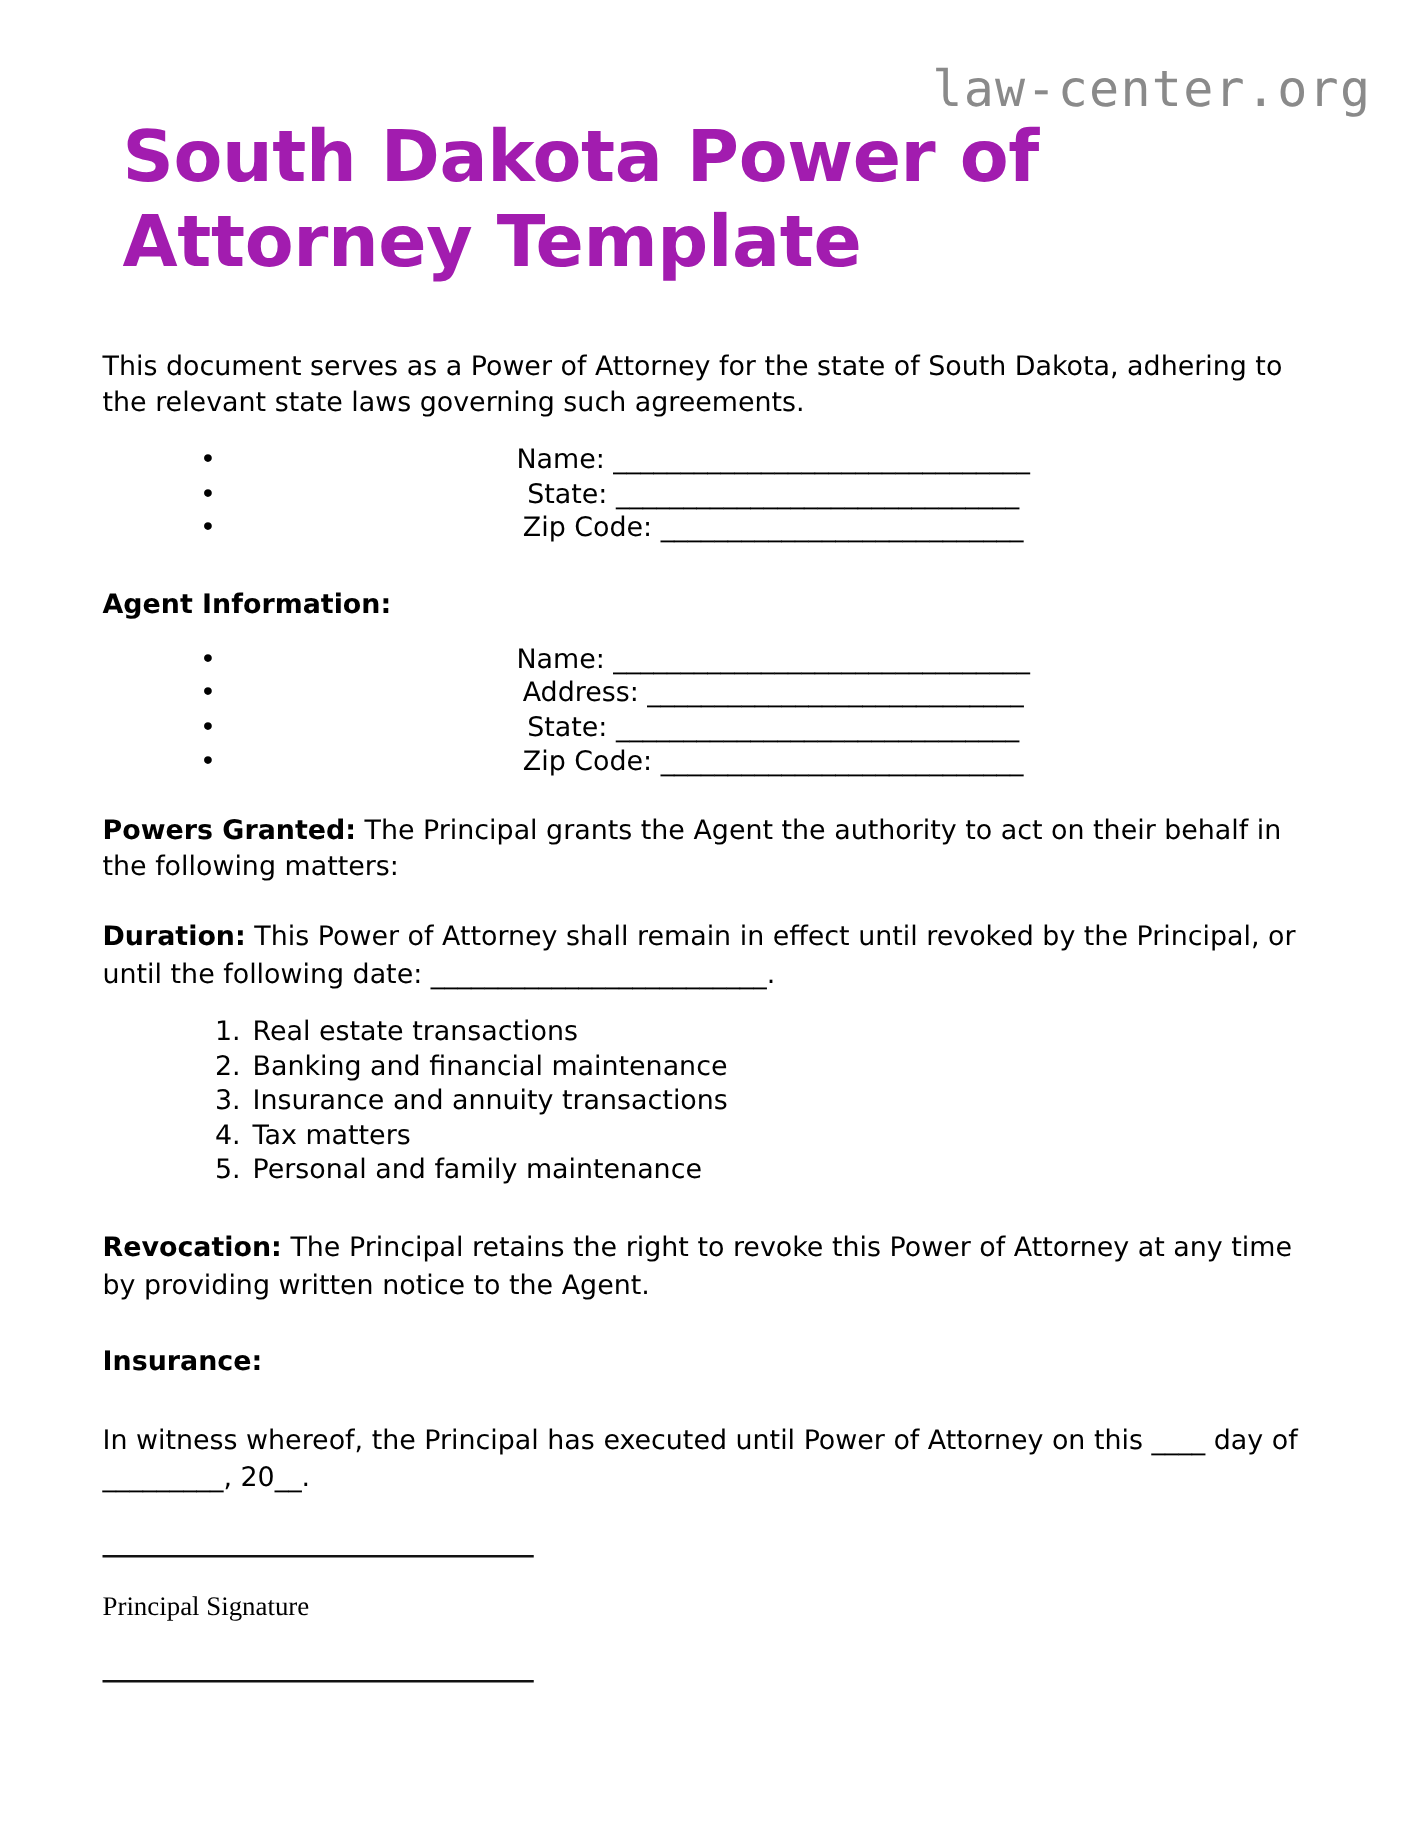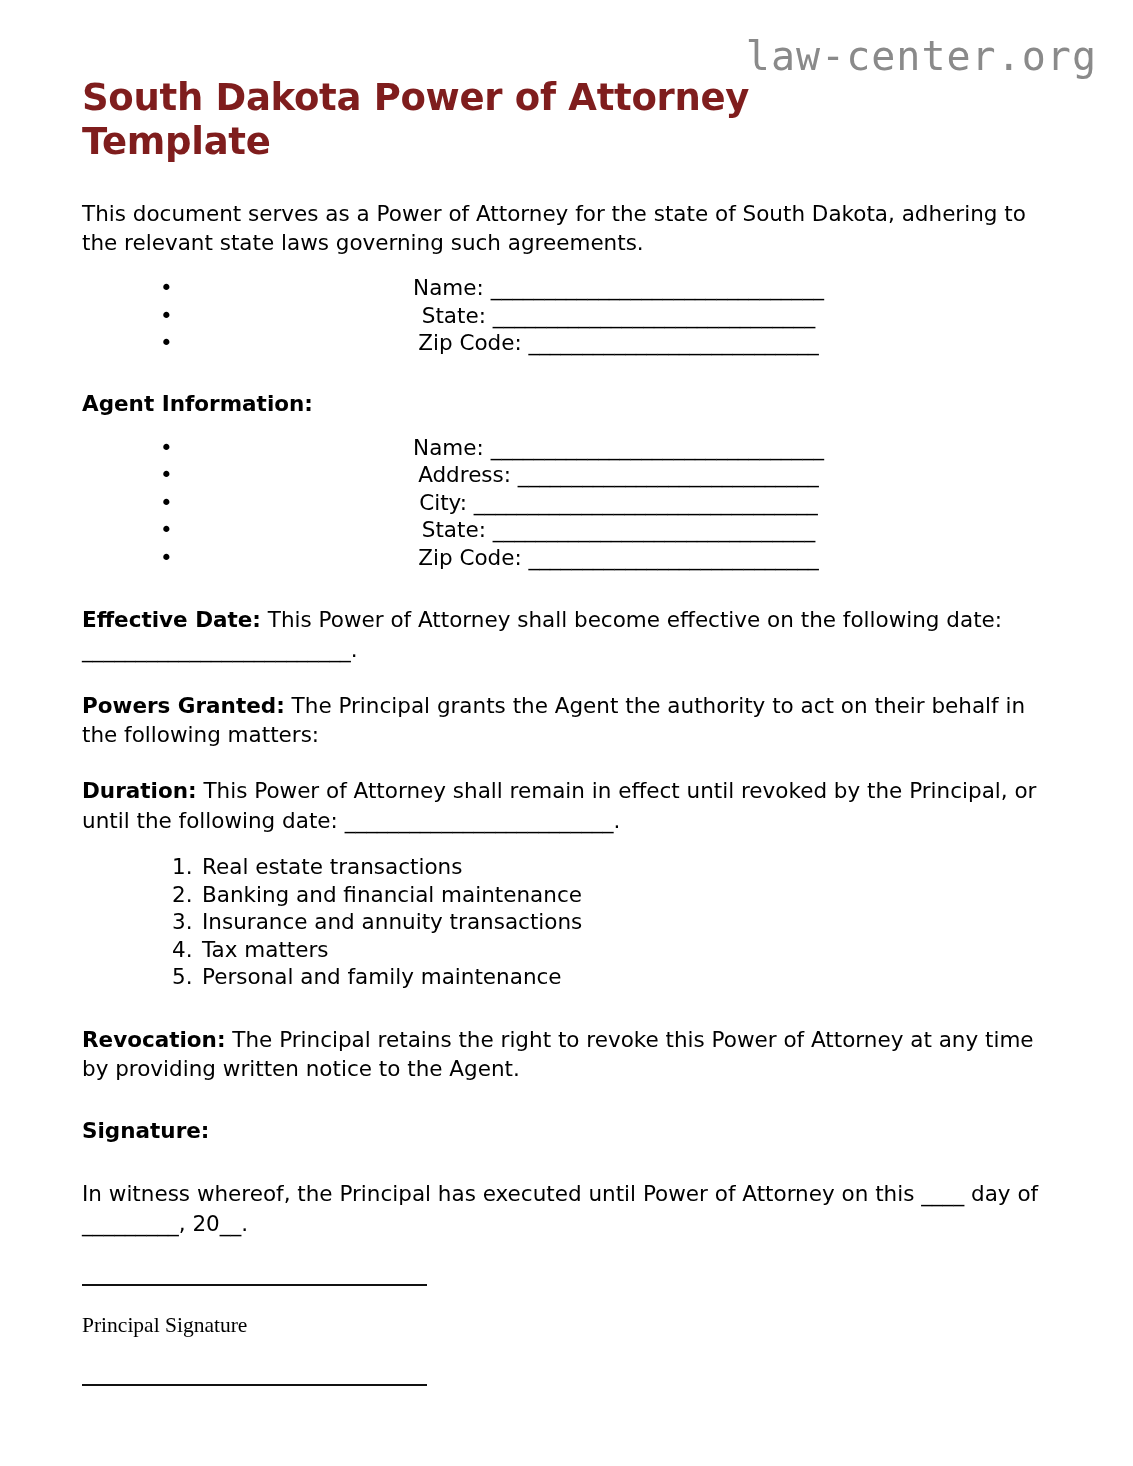--- a/index.html
+++ b/index.html
@@ -31,28 +31,28 @@
     right: 36px;
     font-family: "DejaVu Sans Mono", monospace;
     font-size: 40px;
     letter-spacing: 1px;
     color: #8a8a8a;
     white-space: nowrap;
     line-height: 1;
   }
 
   .doc-title {
-    margin: 0;
+    margin: 16px;
     padding-top: 76px;
-    font-size: 37px;
+    font-size: 57px;
     font-weight: bold;
     line-height: 1.2;
     letter-spacing: -0.3px;
     max-width: 830px;
-    color: #7f1d1d;
+    color: #a21caf;
   }
 
   p.body-text {
     margin: 0;
     padding-top: 34px;
     font-size: 21.5px;
     line-height: 1.38;
     color: #000000;
     max-width: 985px;
   }
@@ -156,42 +156,40 @@
     <li><span>Name:</span> <span>_______________________________</span></li>
     <li><span>State:</span> <span>______________________________</span></li>
     <li><span>Zip Code:</span> <span>___________________________</span></li>
   </ul>
 
   <h2 class="section-head">Agent Information:</h2>
 
   <ul class="field-list">
     <li><span>Name:</span> <span>_______________________________</span></li>
     <li><span>Address:</span> <span>____________________________</span></li>
-    <li><span>City:</span> <span>________________________________</span></li>
     <li><span>State:</span> <span>______________________________</span></li>
     <li><span>Zip Code:</span> <span>___________________________</span></li>
   </ul>
 
-  <p class="body-text"><span class="lead">Effective Date:</span><span> This Power of Attorney shall become effective on the following date: </span><span>_________________________</span><span>.</span></p>
 
   <p class="body-text tight"><span class="lead">Powers Granted:</span><span> The Principal grants the Agent the authority to act on their behalf in the following matters:</span></p>
 
   <p class="body-text tight"><span class="lead">Duration:</span><span> This Power of Attorney shall remain in effect until revoked by the Principal, or until the following date: </span><span>_________________________</span><span>.</span></p>
 
   <ol class="powers-list">
     <li>Real estate transactions</li>
     <li>Banking and financial maintenance</li>
     <li>Insurance and annuity transactions</li>
     <li>Tax matters</li>
     <li>Personal and family maintenance</li>
   </ol>
 
   <p class="body-text"><span class="lead">Revocation:</span><span> The Principal retains the right to revoke this Power of Attorney at any time by providing written notice to the Agent.</span></p>
 
-  <h2 class="section-head">Signature:</h2>
+  <h2 class="section-head">Insurance:</h2>
 
   <p class="body-text"><span>In witness whereof, the Principal has executed until Power of Attorney on this </span><span>____</span><span> day of </span><span>_________</span><span>, 20__.</span></p>
 
   <div class="sig-block">
     <div class="sig-line"></div>
     <p class="sig-label">Principal Signature</p>
   </div>
 
   <div class="sig-block second">
     <div class="sig-line"></div>

